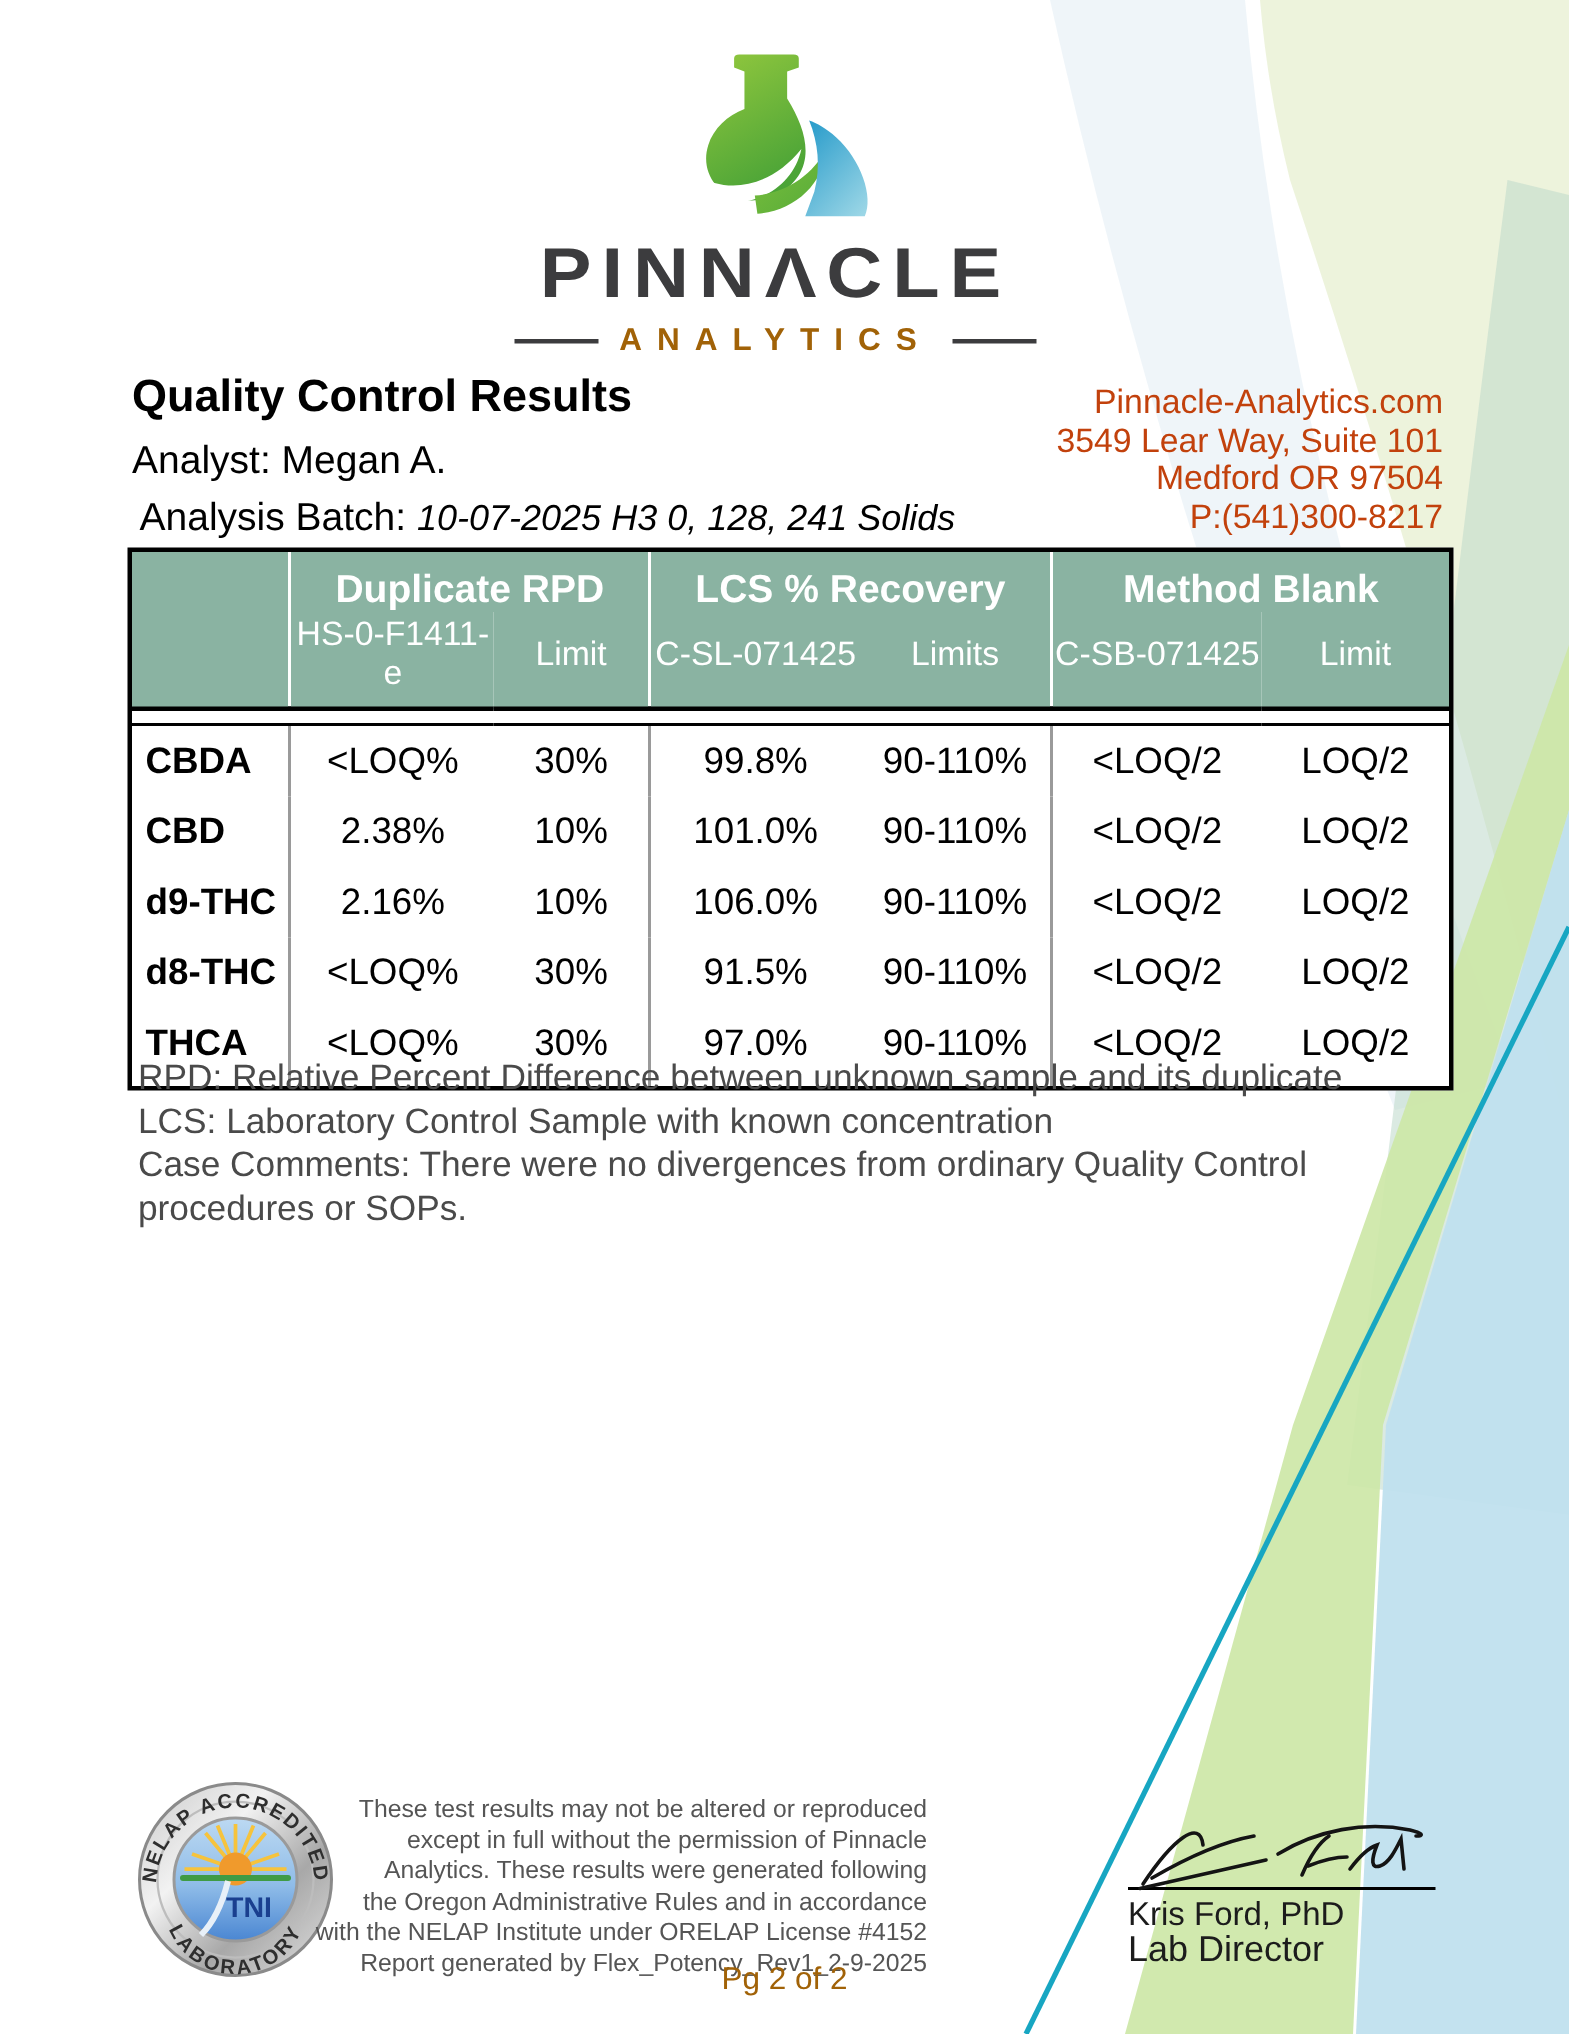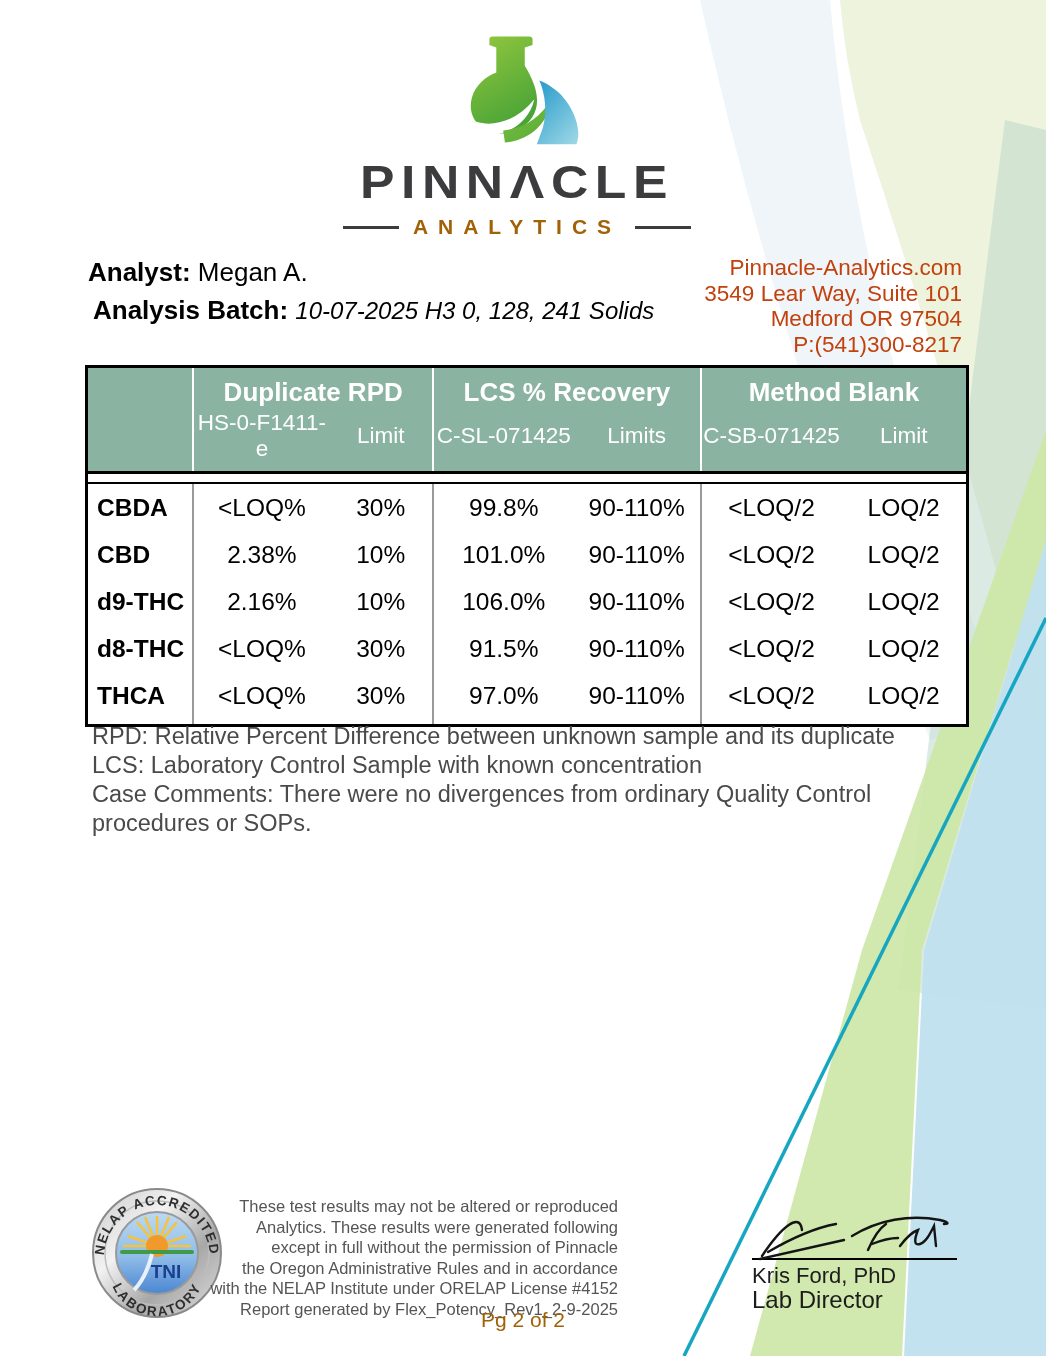--- a/index.html
+++ b/index.html
@@ -18,42 +18,42 @@
     transform:scaleX(1.10);transform-origin:center;margin-top:4px;white-space:nowrap;
   }
   .brand-sub-row{display:flex;align-items:center;justify-content:center;gap:14px;margin-top:6px;}
   .brand-dash{width:56px;height:3px;background:#3c3c3e;}
   .brand-sub{font-size:21px;font-weight:bold;letter-spacing:10px;color:#a16207;white-space:nowrap;}
 
   
   .title-block{position:absolute;left:88px;top:248px;}
   .qc-title{font-size:30px;font-weight:bold;margin:0;color:#000;}
   .meta-line{margin-top:9px;font-size:26px;}
-  .meta-line .lbl{font-weight:bold;}
+  .meta-line .lbl{font-weight:normal;}
   .batch-line{margin-top:7px;margin-left:5px;}
   .batch-line .val{font-style:italic;font-size:24px;}
   .contact{position:absolute;right:84px;top:255px;text-align:right;font-size:22.5px;line-height:25.5px;color:#c2410c;}
 
   
   .qc-table-wrap{position:absolute;left:85px;top:365px;width:878px;border:3px solid #000;background:#fff;}
   table.qc{width:100%;border-collapse:collapse;table-layout:fixed;border-radius:16px;}
   .qc thead th{background:#8ab3a2;color:#fff;vertical-align:middle;}
   .qc thead tr.grp th{font-size:26px;font-weight:bold;padding-top:9px;padding-bottom:0;}
   .qc thead tr.sub th{font-size:22.5px;font-weight:normal;padding-bottom:9px;padding-top:2px;}
   .qc thead .wdiv{border-left:2px solid #fff;}
   .qc thead{border-bottom:3px solid #000;}
   .qc td{font-size:24.5px;text-align:center;height:45px;vertical-align:middle;}
   .qc td.analyte{text-align:left;padding-left:9px;font-weight:bold;}
   .qc tbody td.gdiv{border-left:2px solid #9a9a9a;}
   .qc tr.spacer td{height:6px;border:none;background:#fff;}
   .qc tr.first td{border-top:2px solid #000;}
   .qc tr.last td{padding-bottom:6px;}
 
   
-  .notes{position:absolute;left:92px;top:722px;font-size:23.5px;line-height:29px;color:#4a4a4a;}
+  .notes{position:absolute;left:92px;top:704px;font-size:23.5px;line-height:29px;color:#4a4a4a;}
 
   
   .seal{position:absolute;left:90px;top:1186px;}
   .disclaimer{position:absolute;left:206px;top:1196px;width:412px;text-align:right;
     font-size:16.5px;line-height:20.5px;color:#555;}
   .disclaimer div{white-space:nowrap;}
   .signature{position:absolute;left:752px;top:1196px;width:212px;}
   .sig-scribble{display:block;}
   .sig-line{border-top:2.5px solid #000;width:205px;margin-top:-4px;}
   .sig-name{font-size:22px;color:#1c1c1c;margin-top:4px;line-height:24px;}
@@ -97,20 +97,21 @@
     </svg>
     <div class="brand">PINNΛCLE</div>
     <div class="brand-sub-row">
       <span class="brand-dash"></span>
       <span class="brand-sub">ANALYTICS</span>
       <span class="brand-dash"></span>
     </div>
   </div>
 
   <div class="title-block">
+    <h1 class="qc-title">Quality Control Results</h1>
     <div class="meta-line">
       <span class="lbl">Analyst:</span>
       <span class="val">Megan A.</span>
     </div>
     <div class="meta-line batch-line">
       <span class="lbl">Analysis Batch:</span>
       <span class="val">10-07-2025 H3 0, 128, 241 Solids</span>
     </div>
   </div>
 
@@ -245,22 +246,22 @@
     <text font-family="Liberation Sans, sans-serif" font-size="13.5" font-weight="bold" fill="#2e2e2e" letter-spacing="1.5">
       <textPath href="#arcTop" startOffset="50%" text-anchor="middle">NELAP ACCREDITED</textPath>
     </text>
     <text font-family="Liberation Sans, sans-serif" font-size="13.5" font-weight="bold" fill="#2e2e2e" letter-spacing="2">
       <textPath href="#arcBot" startOffset="50%" text-anchor="middle">LABORATORY</textPath>
     </text>
   </svg>
 
   <div class="disclaimer">
     <div>These test results may not be altered or reproduced</div>
+    <div>except in full without the permission of Pinnacle</div>
     <div>Analytics. These results were generated following</div>
-    <div>except in full without the permission of Pinnacle</div>
     <div>the Oregon Administrative Rules and in accordance</div>
     <div>with the NELAP Institute under ORELAP License #4152</div>
     <div>Report generated by Flex_Potency_Rev1_2-9-2025</div>
   </div>
 
   <div class="signature">
     <svg class="sig-scribble" width="205" height="66" viewBox="0 0 205 66">
       <g fill="none" stroke="#141414" stroke-width="2.4" stroke-linecap="round">
         <path d="M10,60 C30,30 48,16 50,34"></path>
         <path d="M16,56 C40,42 62,32 84,28"></path>

